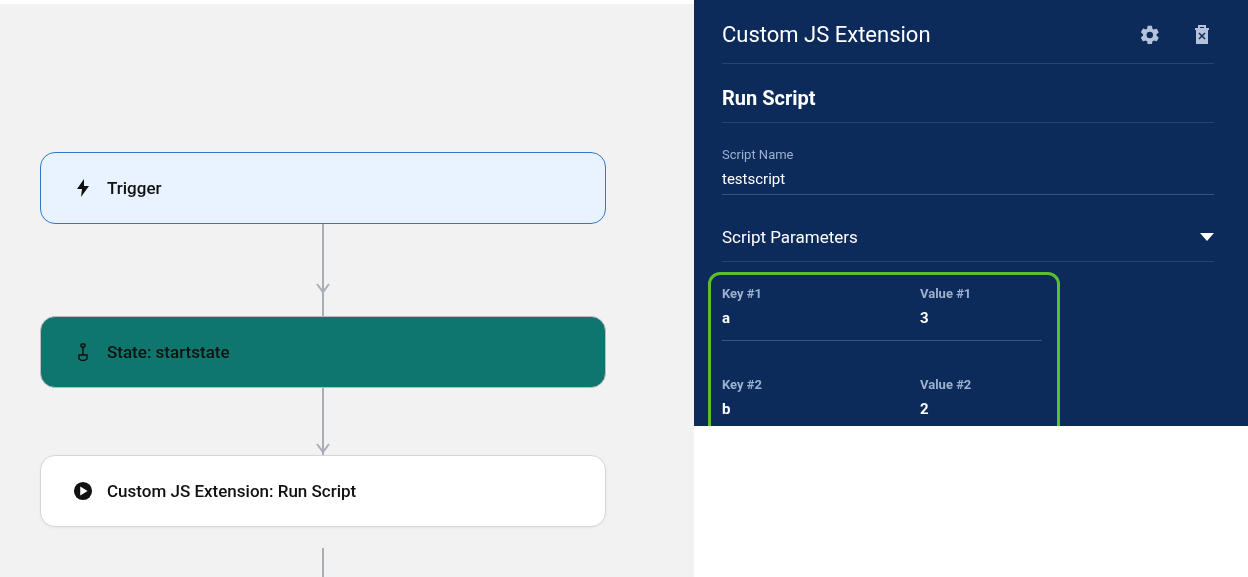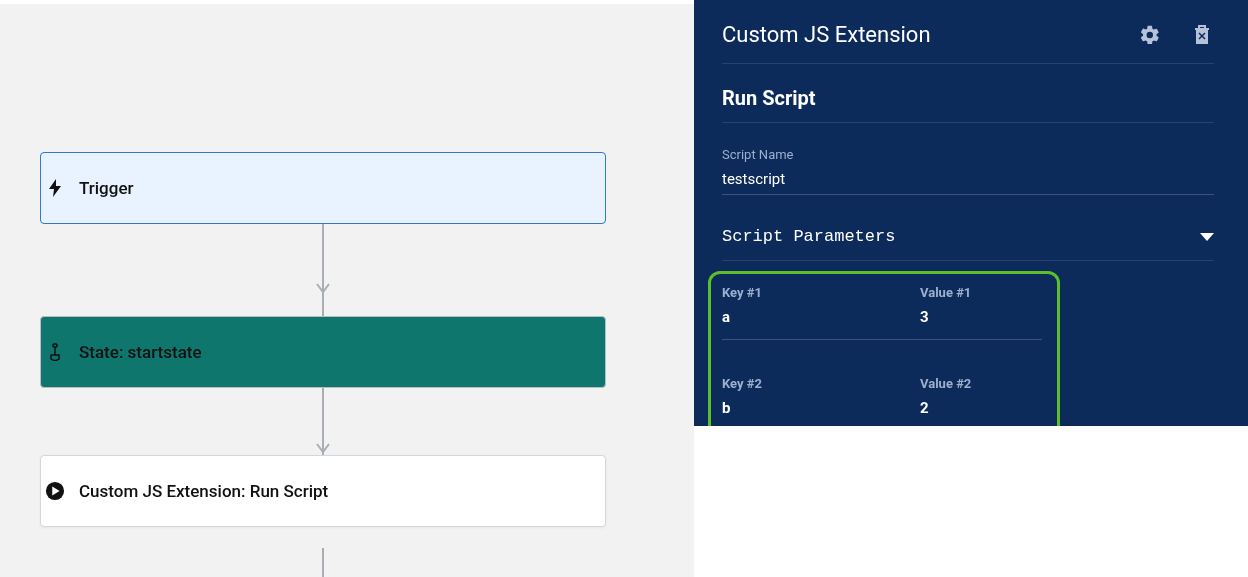--- a/index.html
+++ b/index.html
@@ -6,24 +6,24 @@
   html, body { margin: 0; padding: 0; font-family: -apple-system, BlinkMacSystemFont, "Segoe UI", Roboto, Helvetica, Arial, sans-serif; }
   body { width: 1248px; height: 577px; overflow: hidden; display: flex; }
 
   
   .canvas { flex: 0 0 694px; height: 577px; background: #f2f2f2; position: relative; border-top: 4px solid #fff; }
   .node {
     position: absolute;
     left: 40px;
     width: 566px;
     height: 72px;
-    border-radius: 4px;
+    border-radius: 15px;
     display: flex;
     align-items: center;
-    padding: 0 4px;
+    padding: 0 32px;
     font-size: 17px;
     font-weight: 500;
     color: #111;
   }
   .node.trigger {
     top: 148px;
     background: #e9f3ff;
     border: 1.5px solid #3178c6;
   }
   .node.state {
@@ -50,21 +50,21 @@
   .panel { flex:1; height:426px; background:#0c2a5a; color:#fff; padding: 22px 34px 0 28px; position:relative; overflow:hidden; }
   .panel-header { display:flex; align-items:center; justify-content:space-between; padding-bottom:16px; border-bottom:1px solid rgba(255,255,255,0.12); }
   .panel-header h1 { margin:0; font-size:22px; font-weight:400; color:#fff; }
   .panel-header .actions { display:flex; gap:28px; }
   .icon-btn { width:24px; height:24px; display:flex; align-items:center; justify-content:center; cursor:pointer; color:#b6c2d9;}
   .section-title { font-size:20px; font-weight:700; margin:22px 0 8px; }
   .hr-light { height:1px; background: rgba(255,255,255,0.12); margin-top:12px;}
   .field-group { margin-top:24px; }
   .field-label { font-size:13px; color:#9db0ce; margin-bottom:8px; }
   .field-value { font-size:15px; color:#fff; padding-bottom:6px; border-bottom:1px solid rgba(255,255,255,0.2);}
-  .params-header { display:flex; align-items:center; justify-content:space-between; margin-top:32px; font-size:17px; cursor:pointer; padding-bottom:14px; border-bottom:1px solid rgba(255,255,255,0.12);font-family:Liberation Mono, monospace;}
+  .params-header { display:flex; align-items:center; justify-content:space-between; margin-top:32px; font-size:17px; cursor:pointer; padding-bottom:14px; border-bottom:1px solid rgba(255,255,255,0.12);}
   .params-body { position:relative; margin-top:24px; }
   .highlight-box { position:absolute; left:-14px; top:-14px; width:352px; height:218px; border:3px solid #5bbf2c; border-radius:12px; pointer-events:none;}
   .param-row { display:flex; align-items:flex-end; margin-bottom:44px; position:relative;}
   .param-col { width:170px;font-weight:bold; }
   .param-col.key { margin-right:28px;}
   .param-col .field-label { margin-bottom:8px;}
   .param-col .field-value { border:none;}
   .param-underline { position:absolute; left:0; bottom:-8px; width:320px; height:1px; background: rgba(255,255,255,0.2);}
   .dropdown-caret { width:0; height:0; border-left:7px solid transparent; border-right:7px solid transparent; border-top:8px solid #fff;}
 </style>

